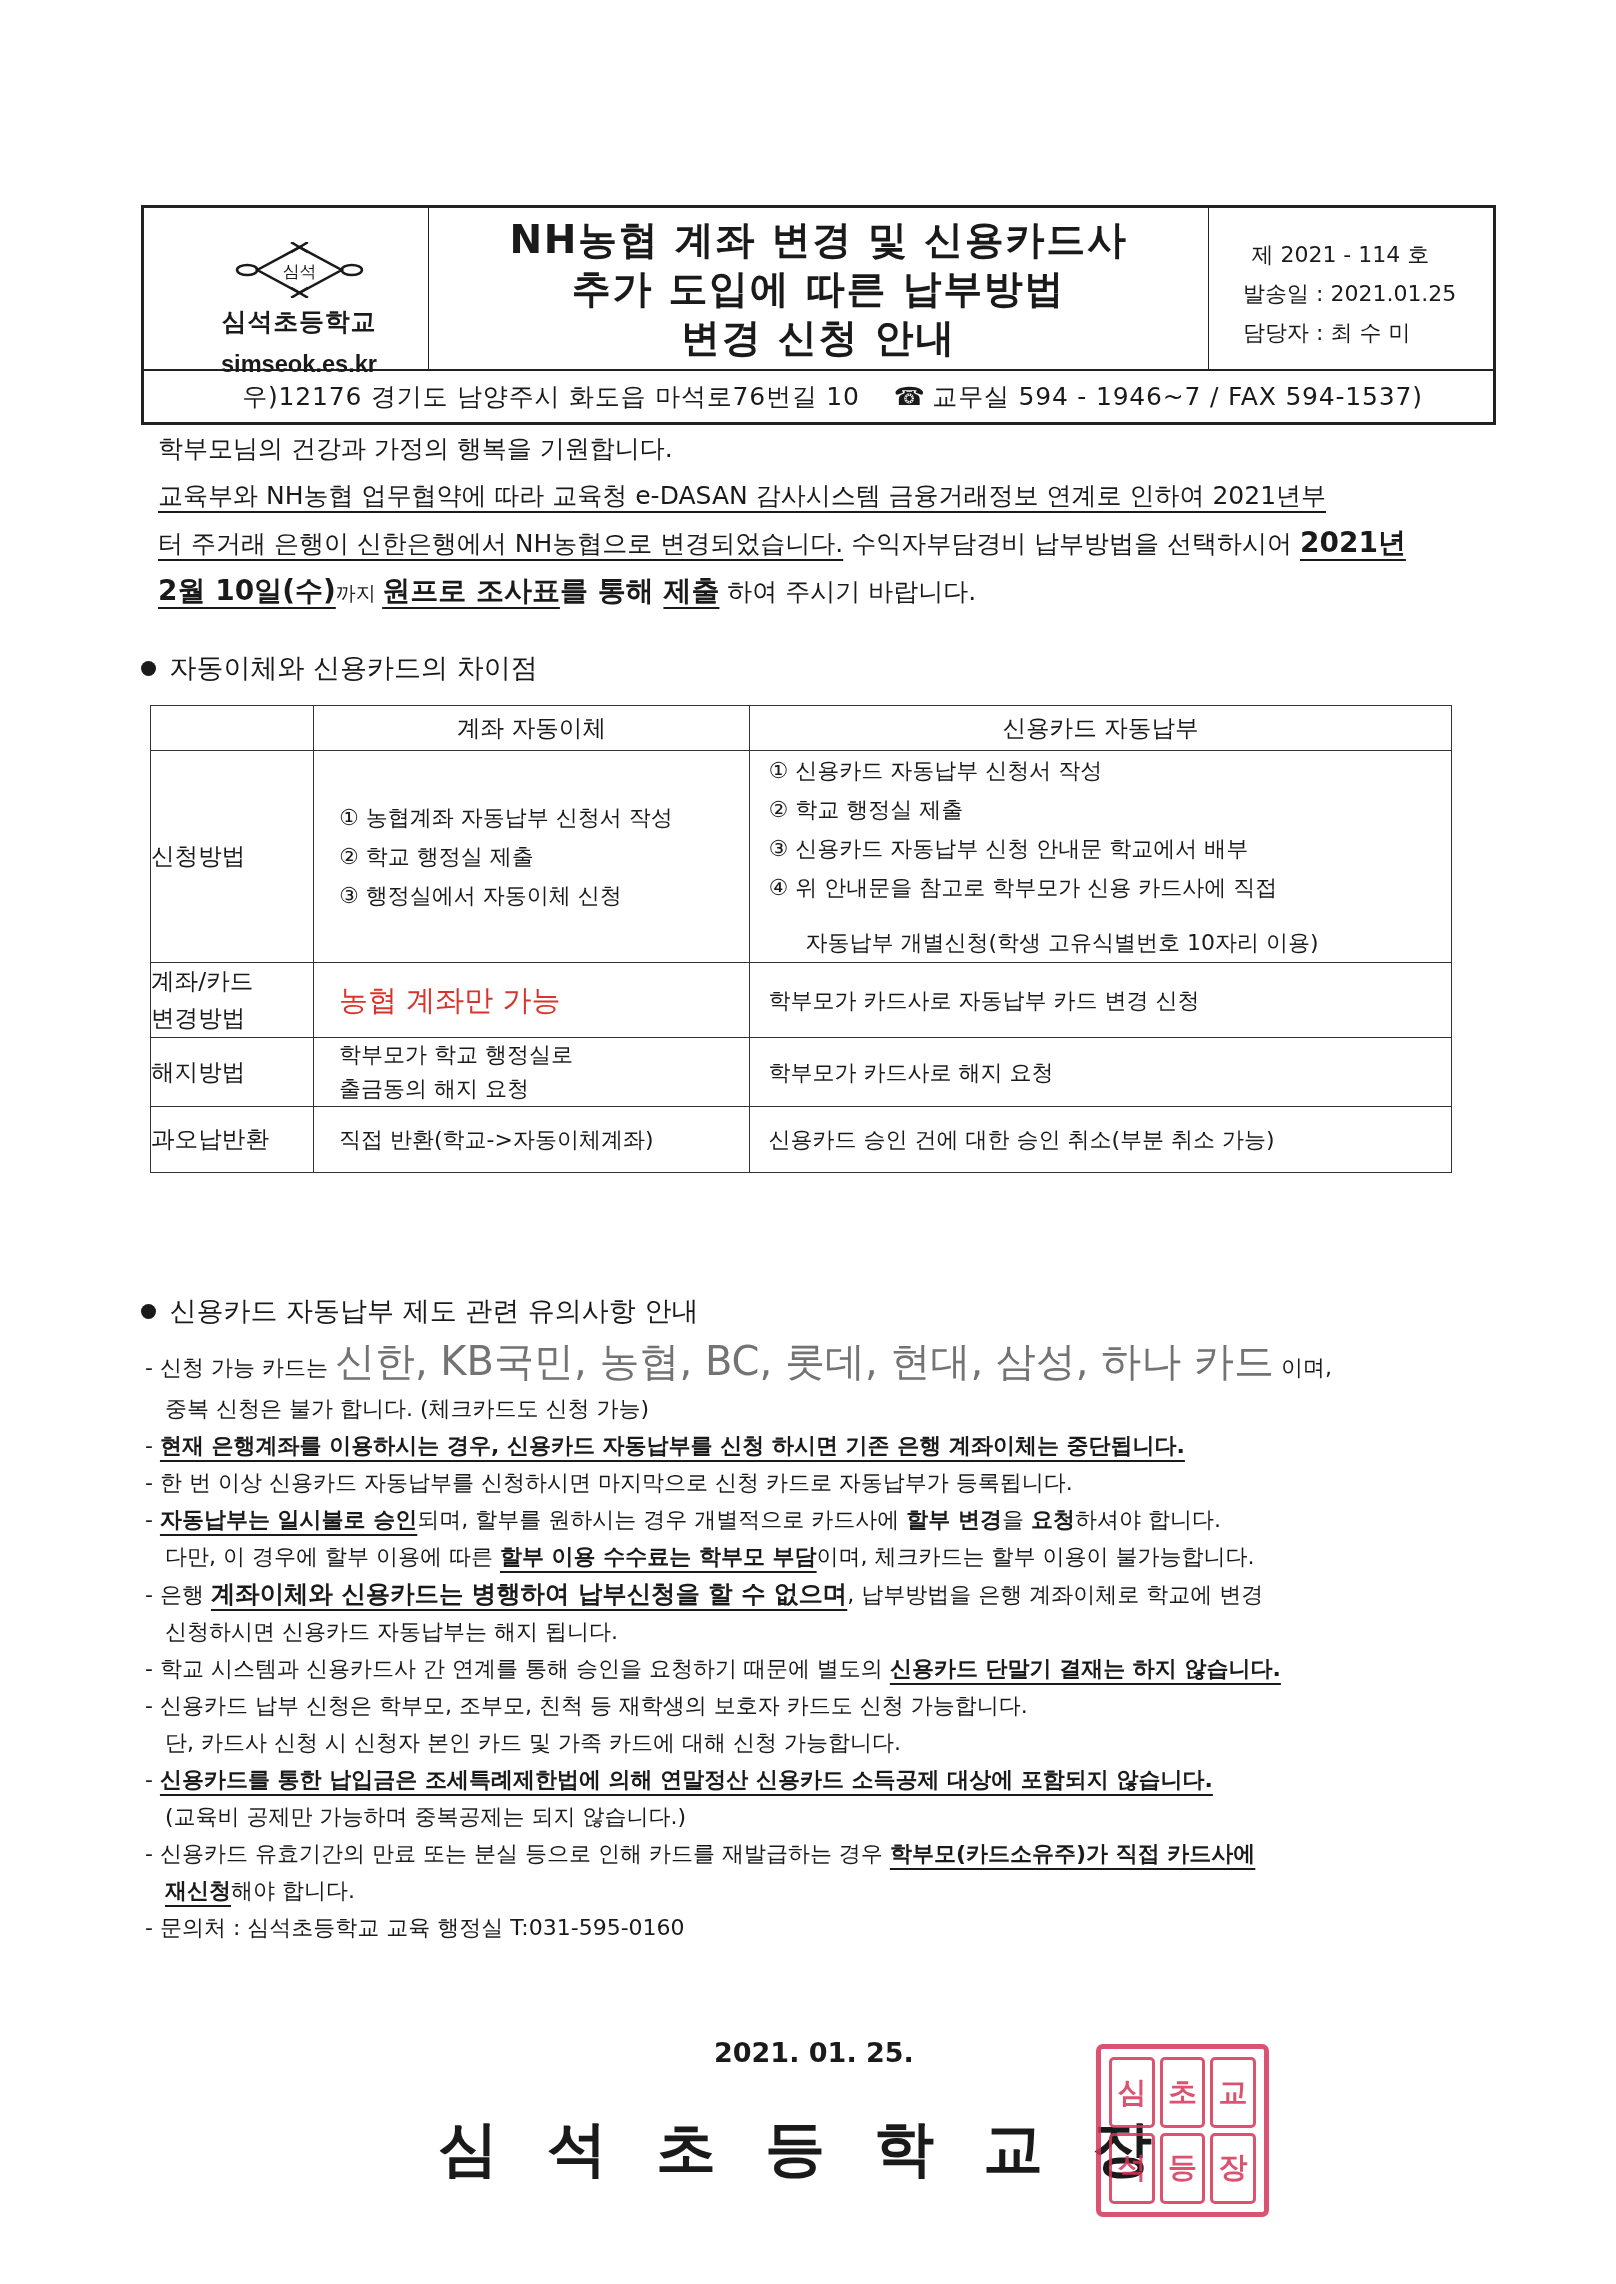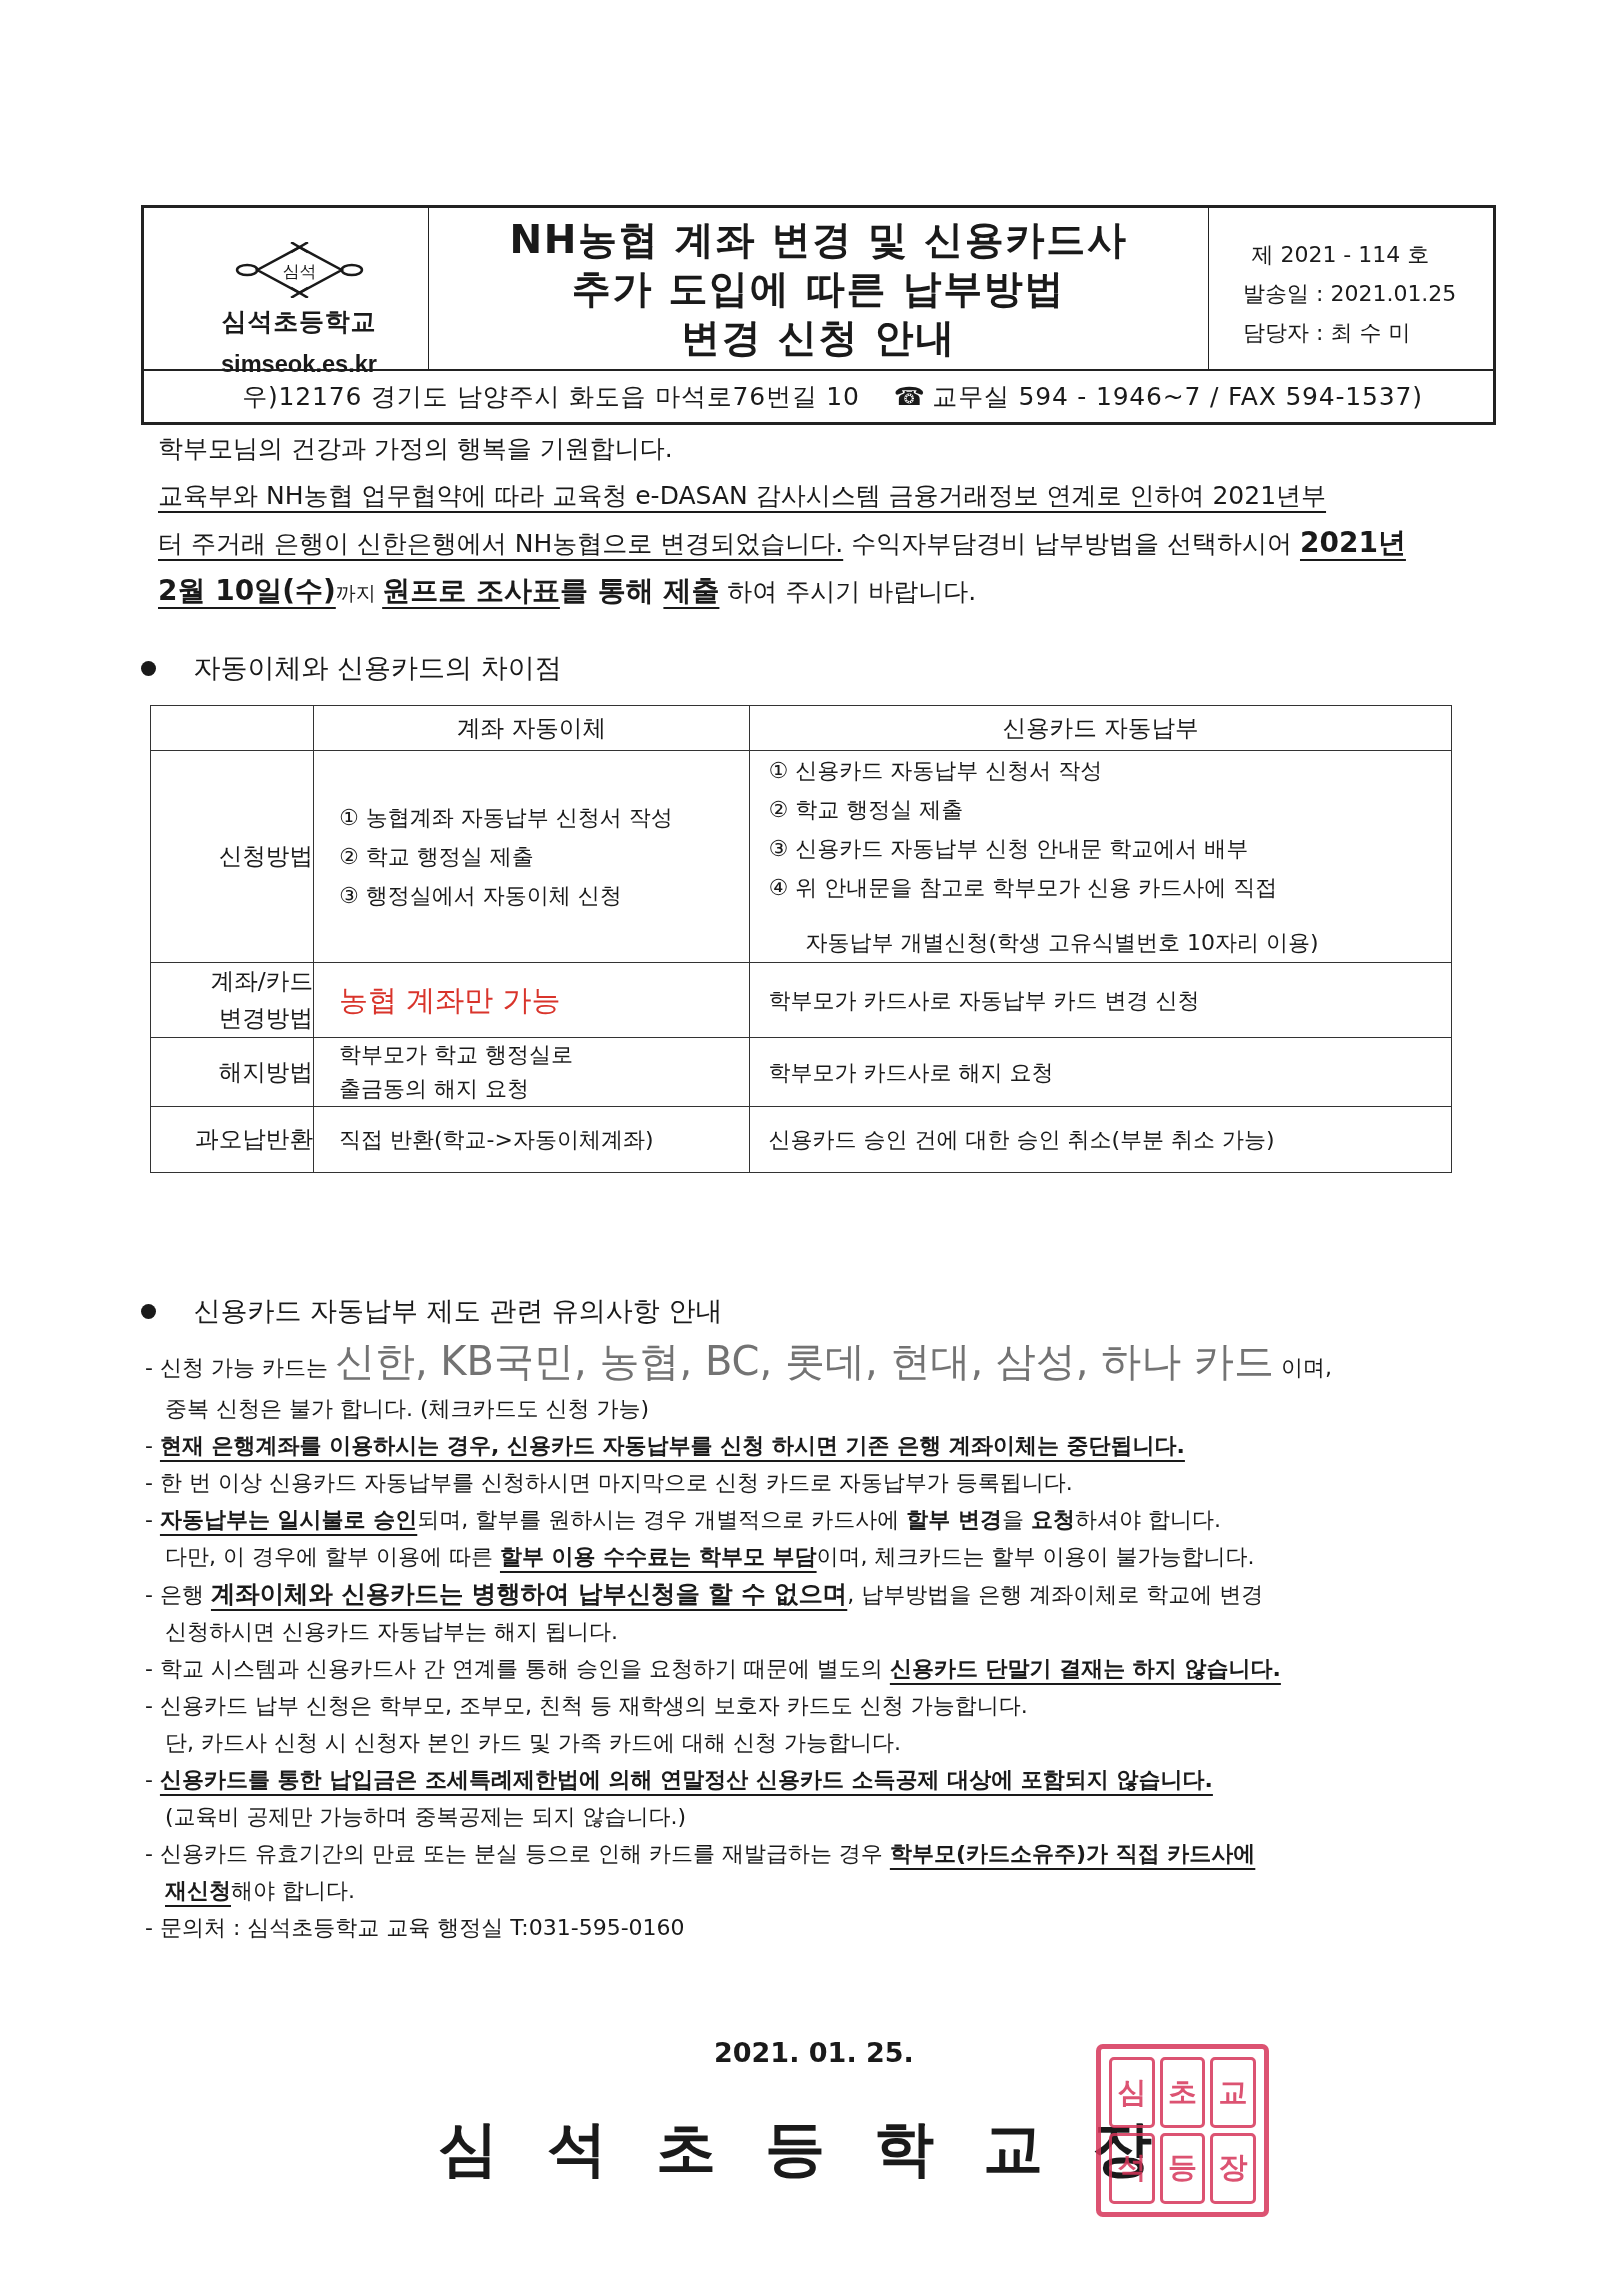--- a/index.html
+++ b/index.html
@@ -20,28 +20,28 @@
   .hdr-meta .docno { padding-left: 8.4px; }
   .hdr-addr { position: absolute; left: 0; right: 0; top: 163px; bottom: 0; display: flex; align-items: center; justify-content: center; font-size: 25px; letter-spacing: 0.8px; padding-left: 28px; }
 
   
   .intro { position: absolute; left: 158px; top: 425px; width: 1339px; font-size: 25px; line-height: 47px; }
   .u { text-decoration: underline; text-underline-offset: 6.7px; text-decoration-thickness: 1.7px; }
   .b { font-weight: bold; }
   .big { font-size: 28px; }
 
   
-  .sec { position: absolute; left: 141px; font-size: 27px; display: flex; align-items: center; gap: 24px; }
+  .sec { position: absolute; left: 141px; font-size: 27px; display: flex; align-items: center; }
   .bullet { display: inline-block; width: 15px; height: 15px; border-radius: 50%; background: #1a1a1a; margin-right: 13.5px; }
 
   
   .tbl { position: absolute; left: 150px; top: 705px; width: 1302px; border-collapse: collapse; font-size: 22px; }
   .tbl td, .tbl th { border: 1.7px solid #333; vertical-align: middle; font-weight: normal; }
   .tbl th { height: 45px; text-align: center; font-size: 23.6px; }
-  .tbl .c0 { width: 163px; text-align: right; font-size: 23.6px; line-height: 37px; }
+  .tbl .c0 { width: 163px; text-align: left; font-size: 23.6px; line-height: 37px; }
   .tbl .c1 { width: 436px; padding-left: 25px; line-height: 39px; }
   .tbl .c2 { padding-left: 18.5px; line-height: 39px; }
   .red-lg { color: #d9342b; font-size: 29px; }
   .indent { padding-left: 37px; margin-top: 16px; }
 
   
   .notes { position: absolute; left: 145px; top: 1339px; width: 1355px; font-size: 22px; line-height: 37px; }
   .notes .line { white-space: nowrap; }
   .notes .sub { padding-left: 20px; }
   .cards { color: #737373; font-size: 40px; }

